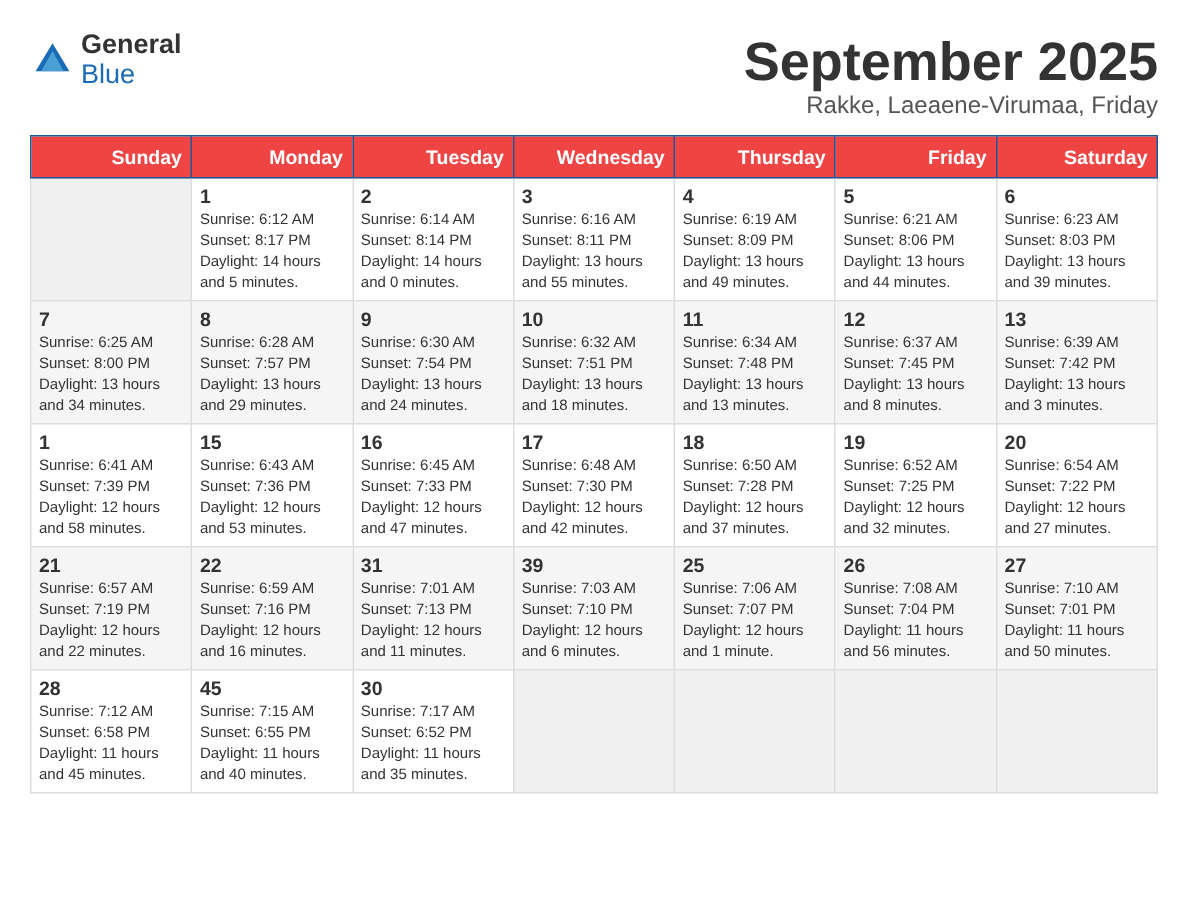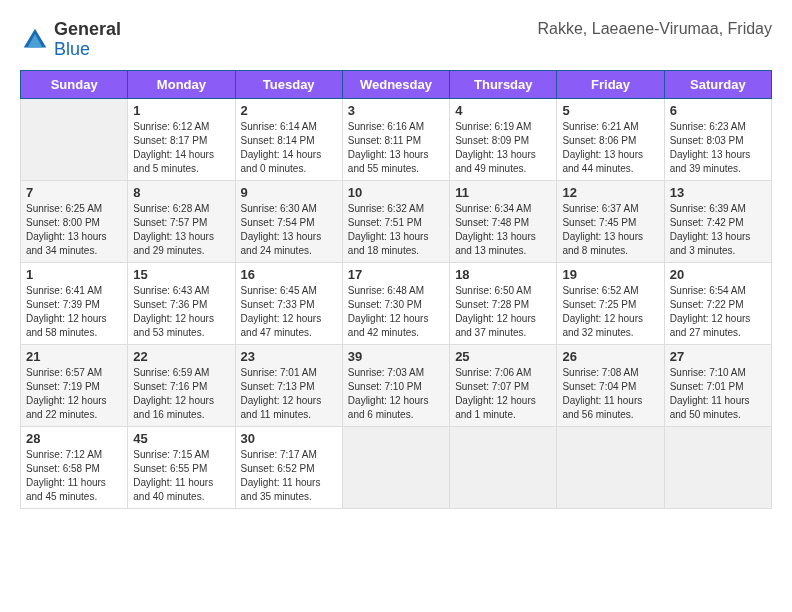--- a/index.html
+++ b/index.html
@@ -51,25 +51,25 @@
     .subtitle {
       font-size: 16px;
       color: #555;
     }
     table {
       width: 100%;
       border-collapse: collapse;
       table-layout: fixed;
     }
     th {
-      background-color: #8b5cf6;
+      background-color: #ef4444;
       color: white;
       font-size: 13px;
       font-weight: bold;
-      text-align: center;
+      text-align: right;
       padding: 6px 6px;
       border: 1px solid #1a5a9a;
     }
     td {
       border: 1px solid #ddd;
       vertical-align: top;
       padding: 4px 5px;
       font-size: 10.5px;
       color: #333;
       height: 80px;
@@ -106,20 +106,21 @@
     <svg class="logo-icon" viewBox="0 0 40 40" width="40" height="40">
       <polygon points="20,5 35,30 5,30" fill="#1a6bb5"></polygon>
       <polygon points="20,12 30,30 10,30" fill="#4a9fd5"></polygon>
     </svg>
     <div class="logo-text">
       <span class="logo-general">General</span>
       <span class="logo-blue">Blue</span>
     </div>
   </div>
   <div class="title-area">
+    <div class="month-title">September 2025</div>
     <div class="subtitle">Rakke, Laeaene-Virumaa, Friday</div>
   </div>
 </div>
 
 <table>
   <thead>
     <tr>
     <th>Sunday</th>
         <th>Monday</th>
         <th>Tuesday</th>
@@ -220,21 +221,21 @@
       <tr>
         <td>
           <div class="day-num">21</div>
           <div class="day-info">Sunrise: 6:57 AM<br>Sunset: 7:19 PM<br>Daylight: 12 hours and 22 minutes.</div>
         </td>
         <td>
           <div class="day-num">22</div>
           <div class="day-info">Sunrise: 6:59 AM<br>Sunset: 7:16 PM<br>Daylight: 12 hours and 16 minutes.</div>
         </td>
         <td>
-          <div class="day-num">23</div>
+          <div class="day-num">31</div>
           <div class="day-info">Sunrise: 7:01 AM<br>Sunset: 7:13 PM<br>Daylight: 12 hours and 11 minutes.</div>
         </td>
         <td>
           <div class="day-num">39</div>
           <div class="day-info">Sunrise: 7:03 AM<br>Sunset: 7:10 PM<br>Daylight: 12 hours and 6 minutes.</div>
         </td>
         <td>
           <div class="day-num">25</div>
           <div class="day-info">Sunrise: 7:06 AM<br>Sunset: 7:07 PM<br>Daylight: 12 hours and 1 minute.</div>
         </td>

